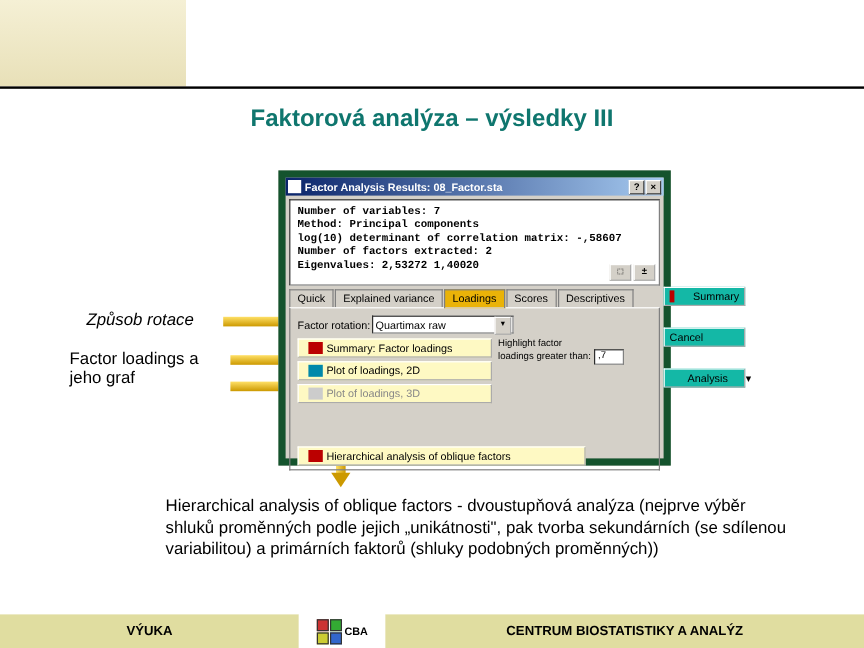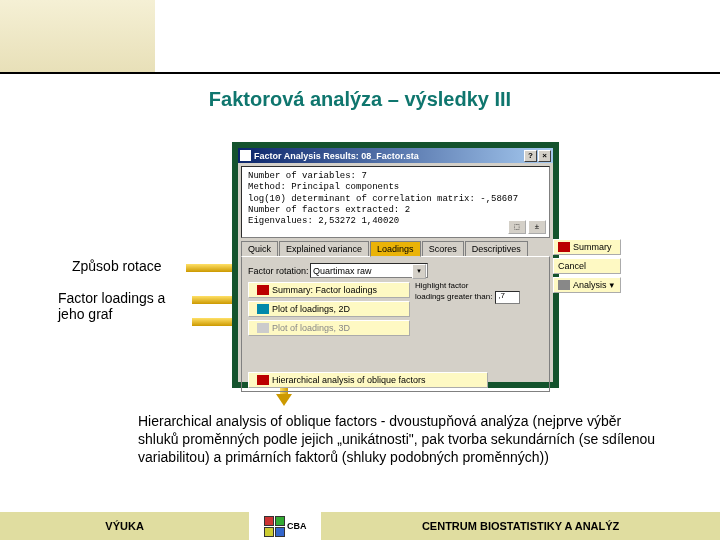--- a/index.html
+++ b/index.html
@@ -5,36 +5,36 @@
   * { box-sizing: border-box; margin: 0; padding: 0; }
   body { width: 720px; height: 540px; font-family: Arial, sans-serif; background: #fff; position: relative; overflow: hidden; }
   .top-gradient { position: absolute; top: 0; left: 0; width: 155px; height: 72px; background: linear-gradient(to bottom, #f5f0d5, #e8e0b8); }
   .top-line { position: absolute; top: 72px; left: 0; right: 0; height: 2px; background: #000; }
   .title { position: absolute; top: 88px; left: 0; right: 0; text-align: center; font-size: 20px; font-weight: bold; color: #0f766e; }
   .dialog { position: absolute; top: 142px; left: 232px; width: 327px; height: 246px; background: #d4d0c8; border: 6px solid #14532d; font-family: "MS Sans Serif", Tahoma, sans-serif; font-size: 9px; }
   .titlebar { height: 15px; background: linear-gradient(to right, #0a246a, #a6caf0); color: #fff; display: flex; align-items: center; padding: 0 2px; font-size: 9px; }
   .titlebar-icon { width: 11px; height: 11px; background: #fff; margin-right: 3px; display: inline-block; }
   .titlebar-text { flex: 1; font-weight: bold; }
   .titlebar-btn { width: 13px; height: 12px; background: #d4d0c8; border: 1px solid #fff; border-right-color: #404040; border-bottom-color: #404040; margin-left: 1px; display: flex; align-items: center; justify-content: center; font-size: 8px; font-weight: bold; color: #000; }
-  .info-area { background: #fff; margin: 3px; padding: 4px 6px; height: 72px; border: 1px inset #808080; font-family: "Courier New", monospace; font-size: 9px; line-height: 1.25; color: #000; position: relative; }
+  .info-area { background: #fff; margin: 3px; padding: 4px 6px; height: 72px; border: 1px inset #808080; font-family: "Courier New", monospace; font-size: 9px; line-height: 1.25; color: #000; position: relative; font-weight: bold; }
   .info-icons { position: absolute; right: 3px; bottom: 3px; display: flex; gap: 2px; }
   .small-btn { width: 18px; height: 14px; background: #d4d0c8; border: 1px outset #fff; display: flex; align-items: center; justify-content: center; font-size: 8px; }
   .tabs { display: flex; margin: 0 3px; font-size: 9px; }
   .tab { padding: 2px 6px; background: #d4d0c8; border: 1px solid #808080; border-bottom: none; margin-right: 1px; position: relative; }
   .tab.active { background: #eab308; border-bottom: 1px solid #d4d0c8; margin-bottom: -1px; z-index: 2; }
   .tab-body { margin: 0 3px 3px 3px; border: 1px solid #808080; border-top-color: #fff; padding: 6px; height: 136px; position: relative; }
   .row { display: flex; align-items: center; margin-bottom: 4px; font-size: 9px; }
   .row-label { width: 62px; }
   .dropdown { flex: 1; height: 15px; background: #fff; border: 1px inset #808080; display: flex; align-items: center; padding: 0 2px; font-size: 9px; max-width: 118px; position: relative; }
   .dropdown::after { content: "▾"; position: absolute; right: 1px; top: 0; width: 12px; height: 13px; background: #d4d0c8; border: 1px outset #fff; text-align: center; font-size: 7px; line-height: 11px; }
   .btn { background: #fef9c3; border: 1px outset #fff; padding: 2px 8px; font-size: 9px; display: flex; align-items: flex-start; gap: 3px; margin-bottom: 3px; width: 100%; text-align: left; }
   .btn-icon { width: 12px; height: 10px; display: inline-block; }
   .btn-col { width: 162px; }
   .side-col { position: absolute; right: -72px; top: -18px; width: 68px; }
-  .side-btn { background: #fef9c3; border: 1px outset #fff; padding: 2px 4px; font-size: 9px; display: flex; align-items: center; gap: 3px; margin-bottom: 3px; }
+  .side-btn { background: #14b8a6; border: 1px outset #fff; padding: 2px 4px; font-size: 9px; display: flex; align-items: center; gap: 15px; margin-bottom: 18px; }
   .hl-row { display: flex; gap: 5px; align-items: flex-start; }
   .hl-box { font-size: 8px; line-height: 1.1; }
   .hl-input { width: 25px; height: 13px; background: #fff; border: 1px inset #808080; font-size: 8px; padding: 0 2px; display: inline-block; }
   .annotation { position: absolute; font-size: 14px; color: #000; }
   .arrow { position: absolute; background: linear-gradient(to bottom, #ffe066, #cc9900); height: 8px; }
   .arrow::after { content: ""; position: absolute; right: -10px; top: -4px; border-left: 12px solid #cc9900; border-top: 8px solid transparent; border-bottom: 8px solid transparent; }
   .body-text { position: absolute; top: 412px; left: 138px; right: 60px; font-size: 14px; line-height: 1.3; color: #000; }
   .footer { position: absolute; bottom: 0; left: 0; right: 0; height: 28px; display: flex; }
   .footer-left { flex: 1; background: #e0dda0; display: flex; align-items: center; justify-content: center; font-size: 11px; font-weight: bold; color: #000; }
   .footer-mid { width: 72px; background: #fff; display: flex; align-items: center; justify-content: center; position: relative; }
@@ -42,21 +42,21 @@
   .cba-logo { display: flex; align-items: center; gap: 2px; }
   .cba-box { width: 10px; height: 10px; border: 1px solid #333; }
 </style>
 </head>
 <body>
 
 <div class="top-gradient" data-name="header-gradient"></div>
 <div class="top-line" data-name="header-rule"></div>
 <div class="title" data-name="page-title">Faktorová analýza – výsledky III</div>
 
-<div class="annotation" style="top:258px; left:72px;" data-name="annotation-rotace">Způsob rotace</div>
+<div class="annotation" style="top:258px; left:72px;font-style:italic;" data-name="annotation-rotace">Způsob rotace</div>
 <div class="annotation" style="top:290px; left:58px; width:130px;" data-name="annotation-loadings">Factor loadings a jeho graf</div>
 
 <div class="arrow" style="top:264px; left:186px; width:50px;" data-name="arrow-rotace"></div>
 <div class="arrow" style="top:296px; left:192px; width:44px;" data-name="arrow-loadings-1"></div>
 <div class="arrow" style="top:318px; left:192px; width:44px;" data-name="arrow-loadings-2"></div>
 <div class="arrow" style="top:358px; left:280px; width:8px; height:38px; background:linear-gradient(to right,#ffe066,#cc9900);" data-name="arrow-hier"></div>
 <style>.arrow[data-name="arrow-hier"]::after{ right:-4px; top:auto; bottom:-10px; border-left:8px solid transparent; border-right:8px solid transparent; border-top:12px solid #cc9900; border-bottom:none; left:-4px;}</style>
 
 <div class="dialog" data-name="factor-analysis-dialog">
   <div class="titlebar" data-name="dialog-titlebar">

